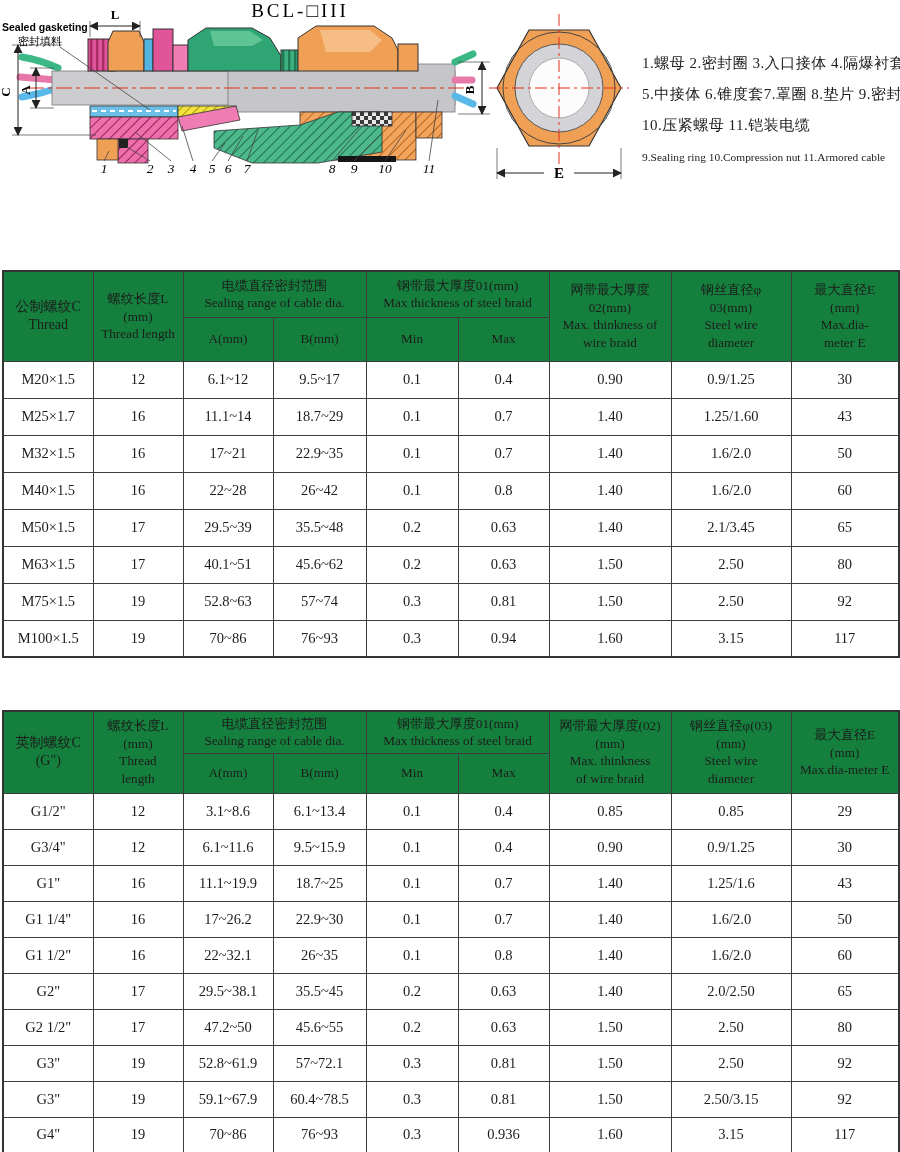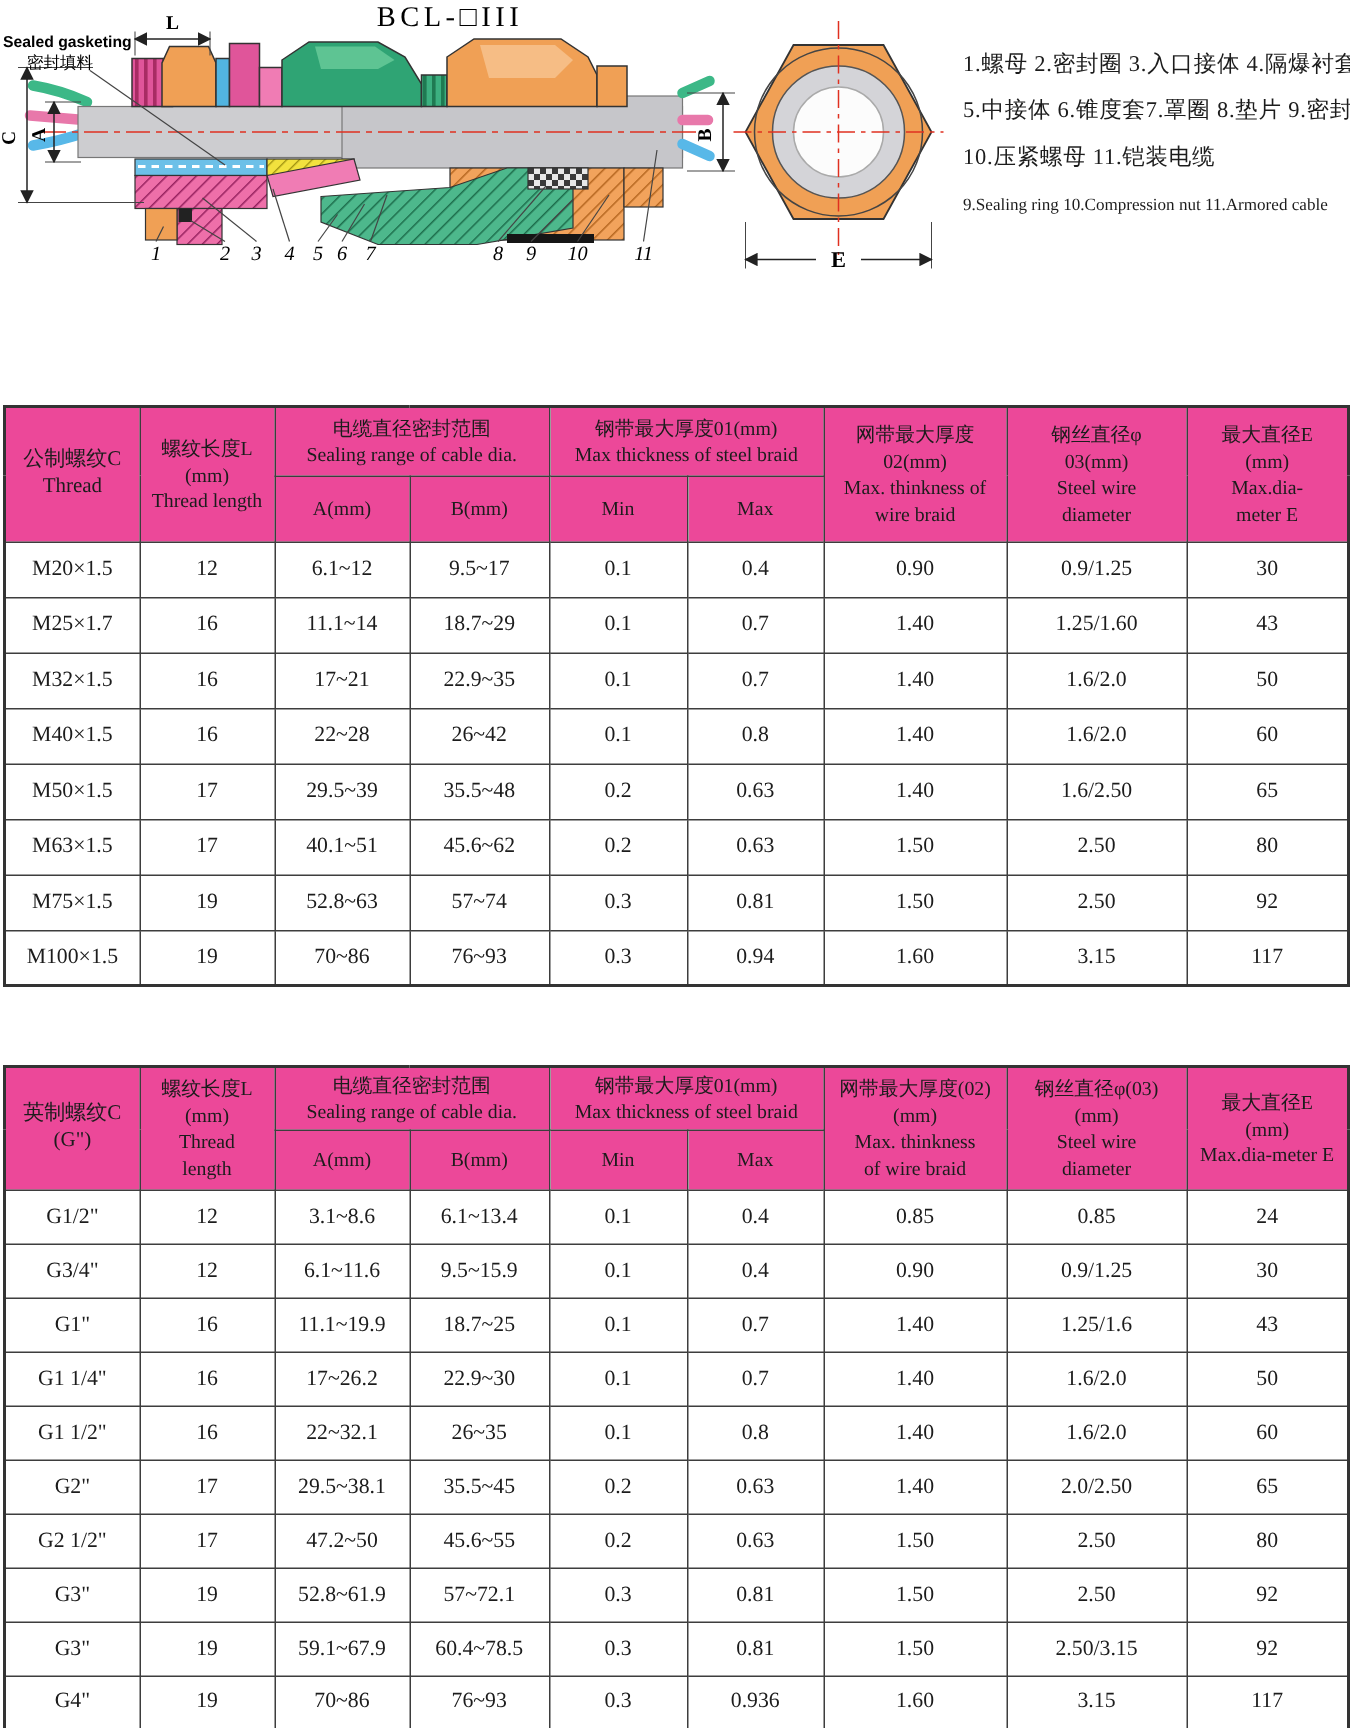--- a/index.html
+++ b/index.html
@@ -2,27 +2,27 @@
 <html><head>
 <meta charset="utf-8">
 <style>
   html,body{margin:0;padding:0}
   body{
     width:900px;height:1152px;overflow:hidden;background:#fff;
     font-family:"Liberation Serif","DejaVu Serif",serif;color:#1c1c1c;position:relative;
   }
   .diagram{position:relative;width:900px;height:258px}
   .diagram svg{position:absolute;left:0;top:0}
-  .legend{position:absolute;left:642px;top:28px;width:258px}
+  .legend{position:absolute;left:642px;top:48px;width:258px}
   .legend-zh div{font-size:15px;line-height:31px;letter-spacing:.5px;white-space:nowrap}
   .legend-en div{font-size:11.4px;line-height:23.5px;white-space:nowrap}
   .legend-en{margin-top:5px}
   table{border-collapse:collapse;table-layout:fixed;width:896px;margin-left:2px;border:2px solid #333}
   th,td{border:1.5px solid #3d3d3d;text-align:center;vertical-align:middle;padding:0 2px;overflow:hidden}
-  th{background:#ec4899;font-weight:normal;font-size:13.2px;line-height:1.32;white-space:pre-line}
+  th{background:#15803d;font-weight:normal;font-size:13.2px;line-height:1.32;white-space:pre-line}
   td{font-size:14.5px}
   .t1{margin-top:12px}
   .t1 thead tr:first-child{height:46px}.t1 thead tr:last-child{height:44px}
   .t1 tbody tr{height:37px}
   .gap{height:52px}
   .t2 thead tr:first-child{height:42px}.t2 thead tr:last-child{height:40px}
   .t2 tbody tr{height:36px}
   .svgtitle{font-size:19px;letter-spacing:3px}
   .dim{font-size:13px;font-weight:bold}
   .num{font-size:13.5px;font-style:italic}
@@ -286,21 +286,21 @@
         <td>60</td>
       </tr>
       <tr>
         <td>M50×1.5</td>
         <td>17</td>
         <td>29.5~39</td>
         <td>35.5~48</td>
         <td>0.2</td>
         <td>0.63</td>
         <td>1.40</td>
-        <td>1.6/2.50</td>
+        <td>2.1/3.45</td>
         <td>65</td>
       </tr>
       <tr>
         <td>M63×1.5</td>
         <td>17</td>
         <td>40.1~51</td>
         <td>45.6~62</td>
         <td>0.2</td>
         <td>0.63</td>
         <td>1.50</td>
@@ -380,21 +380,21 @@
   <tbody>
       <tr>
         <td>G1/2"</td>
         <td>12</td>
         <td>3.1~8.6</td>
         <td>6.1~13.4</td>
         <td>0.1</td>
         <td>0.4</td>
         <td>0.85</td>
         <td>0.85</td>
-        <td>24</td>
+        <td>29</td>
       </tr>
       <tr>
         <td>G3/4"</td>
         <td>12</td>
         <td>6.1~11.6</td>
         <td>9.5~15.9</td>
         <td>0.1</td>
         <td>0.4</td>
         <td>0.90</td>
         <td>0.9/1.25</td>

